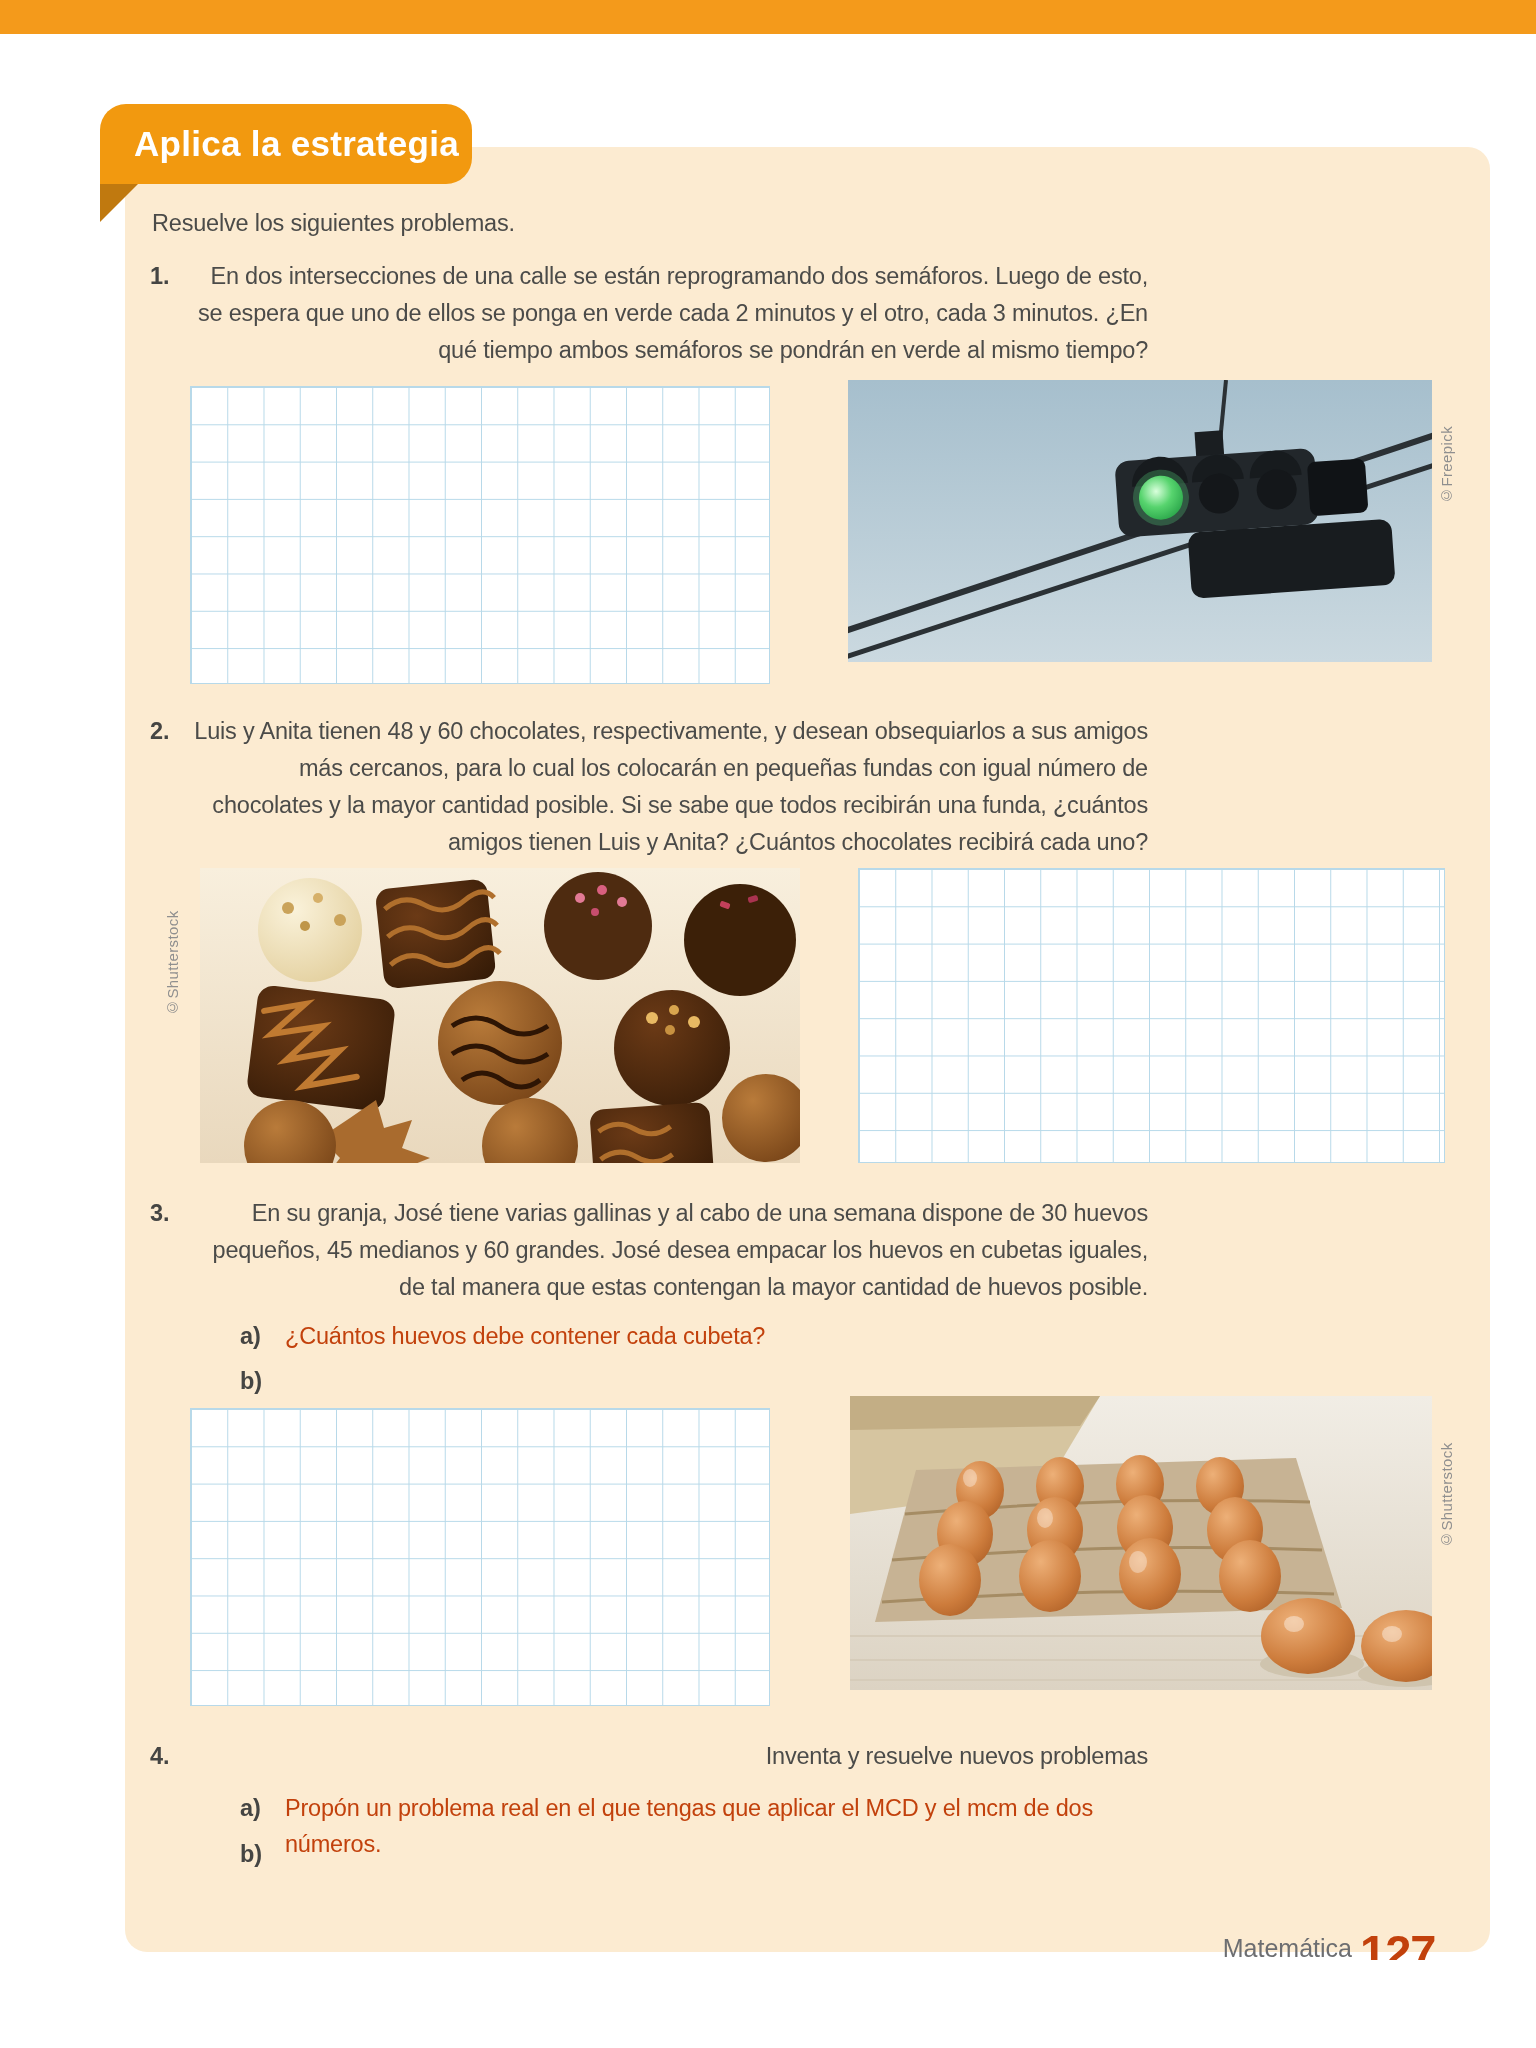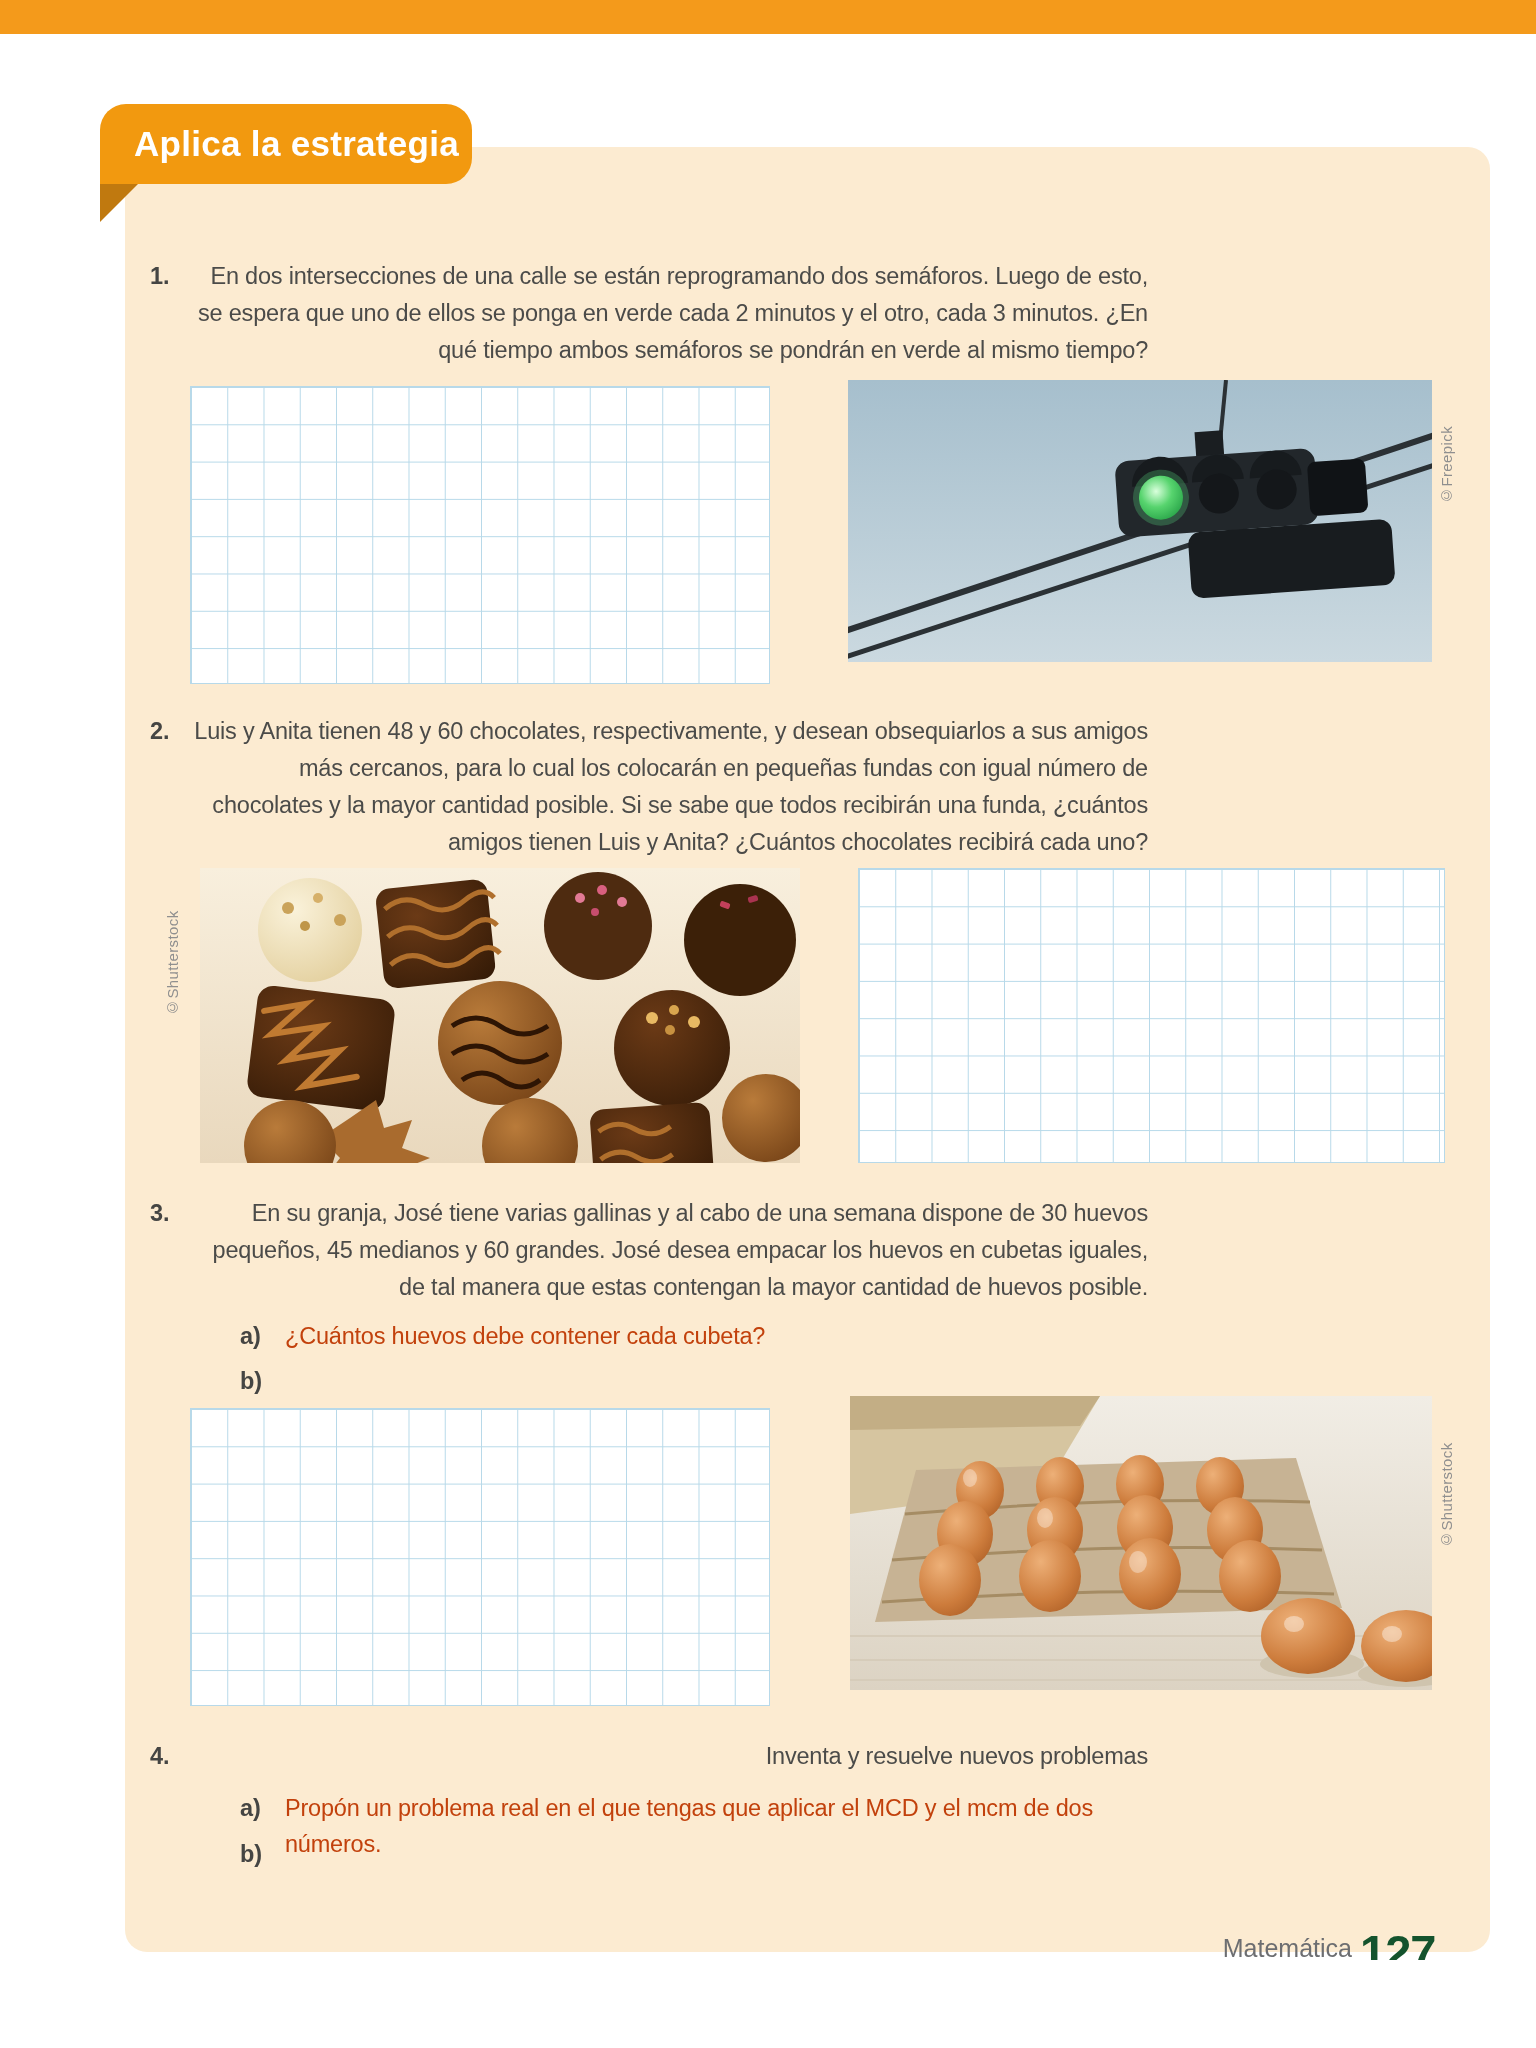--- a/index.html
+++ b/index.html
@@ -40,36 +40,37 @@
           background-size:36.25px 37.3px; }
 
   .photo { position:absolute; display:block; }
 
   .credit { position:absolute; writing-mode:vertical-rl; transform:rotate(180deg);
             font-size:15px; color:#8F8F8F; letter-spacing:0.4px; white-space:nowrap; }
 
   .footer-text { position:absolute; right:184px; top:1934px; 
                  font-size:25px; line-height:29px; color:#6D6E71; }
   .page-num { position:absolute; left:1360px; top:1924px; font-size:47px; font-weight:700;
-              color:#14532d; letter-spacing:-1px; }
+              color:#c2410c; letter-spacing:-1px; }
 </style>
 </head>
 <body>
 
 <div class="page">
 
   <div class="topbar"></div>
 
   <div class="panel"></div>
 
   <div class="badge">
     <span>Aplica la estrategia</span>
   </div>
   <div class="badge-fold"></div>
 
+  <div class="intro">Resuelve los siguientes problemas.</div>
 
   <div class="prob" style="top:258px;">
     <span class="num">1.</span>
     <div class="ptext">En dos intersecciones de una calle se están reprogramando dos semáforos. Luego de esto, se espera que uno de ellos se ponga en verde cada 2 minutos y el otro, cada 3 minutos. ¿En qué tiempo ambos semáforos se pondrán en verde al mismo tiempo?</div>
   </div>
 
   <div class="grid" style="left:190px; top:386px; width:580px; height:298px;"></div>
 
   <svg class="photo" style="left:848px; top:380px;" width="584" height="282" viewBox="0 0 584 282">
     <defs>

